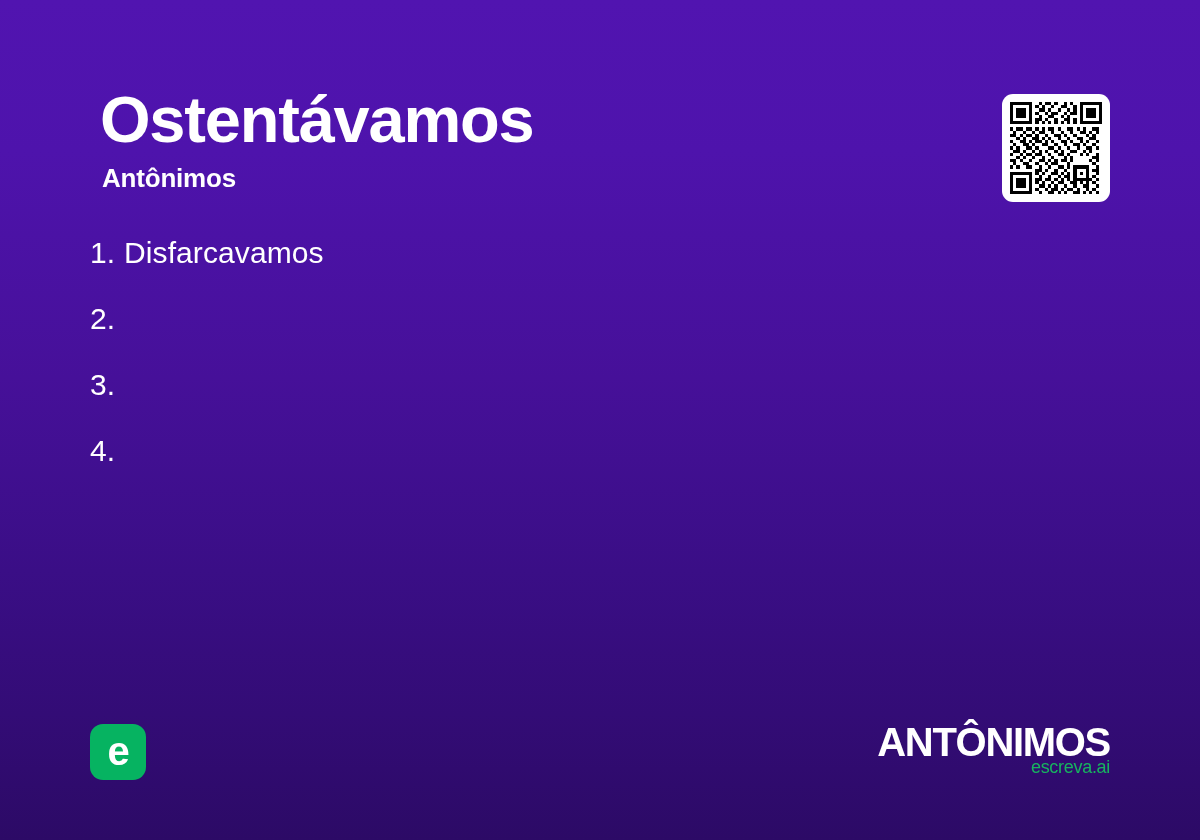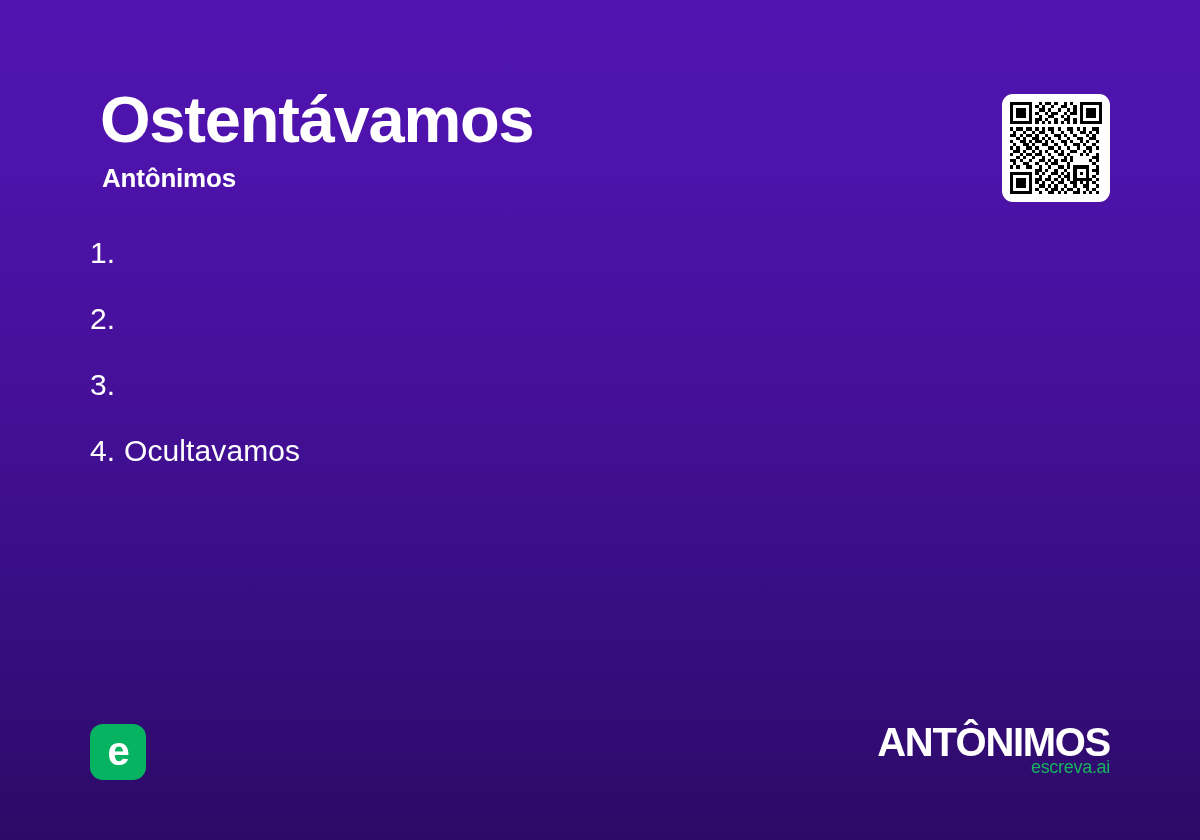--- a/index.html
+++ b/index.html
@@ -155,30 +155,30 @@
 <div id="card">
 
   <div id="headline-block">
     <h1 id="page-title">Ostentávamos</h1>
     <div id="page-subtitle">Antônimos</div>
   </div>
 
   <ul id="antonyms-list">
     <li>
       <span class="list-index">1.</span>
+      <span class="list-word">Disfarcavamos</span>
     </li>
     <li>
       <span class="list-index">2.</span>
     </li>
     <li>
       <span class="list-index">3.</span>
     </li>
     <li>
       <span class="list-index">4.</span>
-      <span class="list-word">Ocultavamos</span>
     </li>
   </ul>
 
   <div id="qr-card">
     <svg id="qr-code" viewBox="0 0 29 29">
       <rect x="0" y="0" width="29" height="29" fill="#ffffff"></rect>
       <g fill="#000000">
 
         <path d="M0 0h7v7h-7z M1 1v5h5v-5z M2 2h3v3h-3z"></path>
         <path d="M22 0h7v7h-7z M23 1v5h5v-5z M24 2h3v3h-3z"></path>

